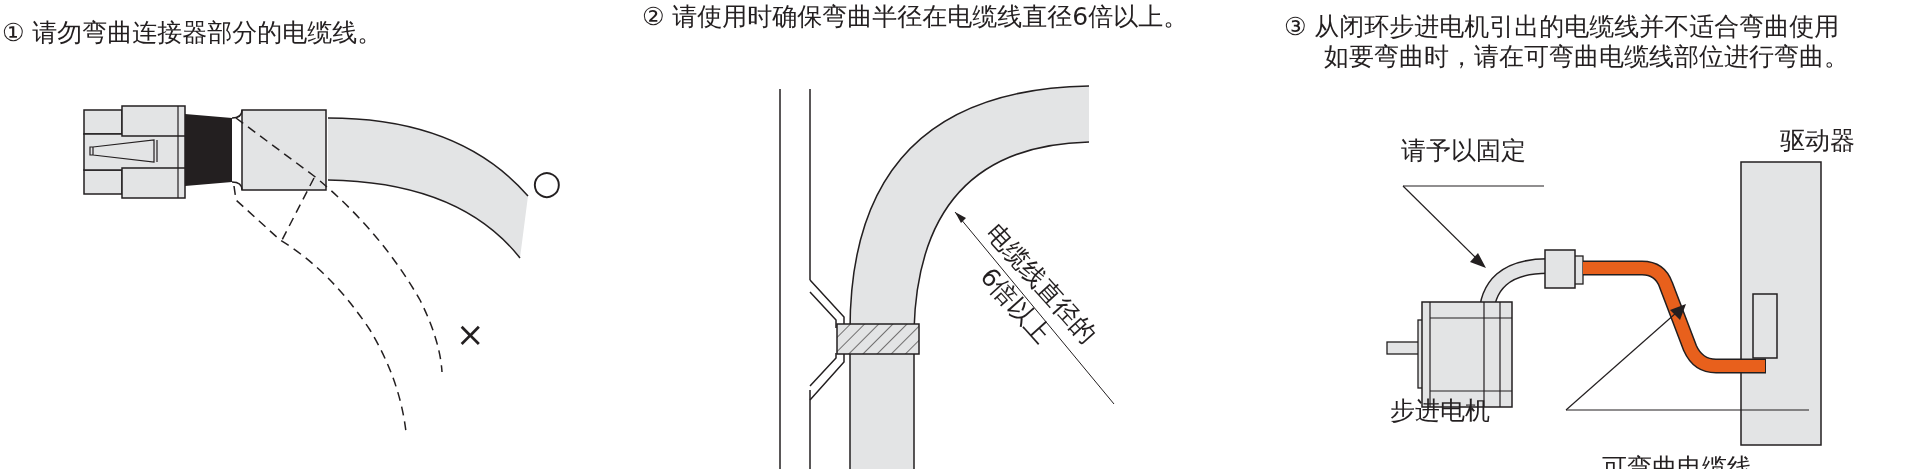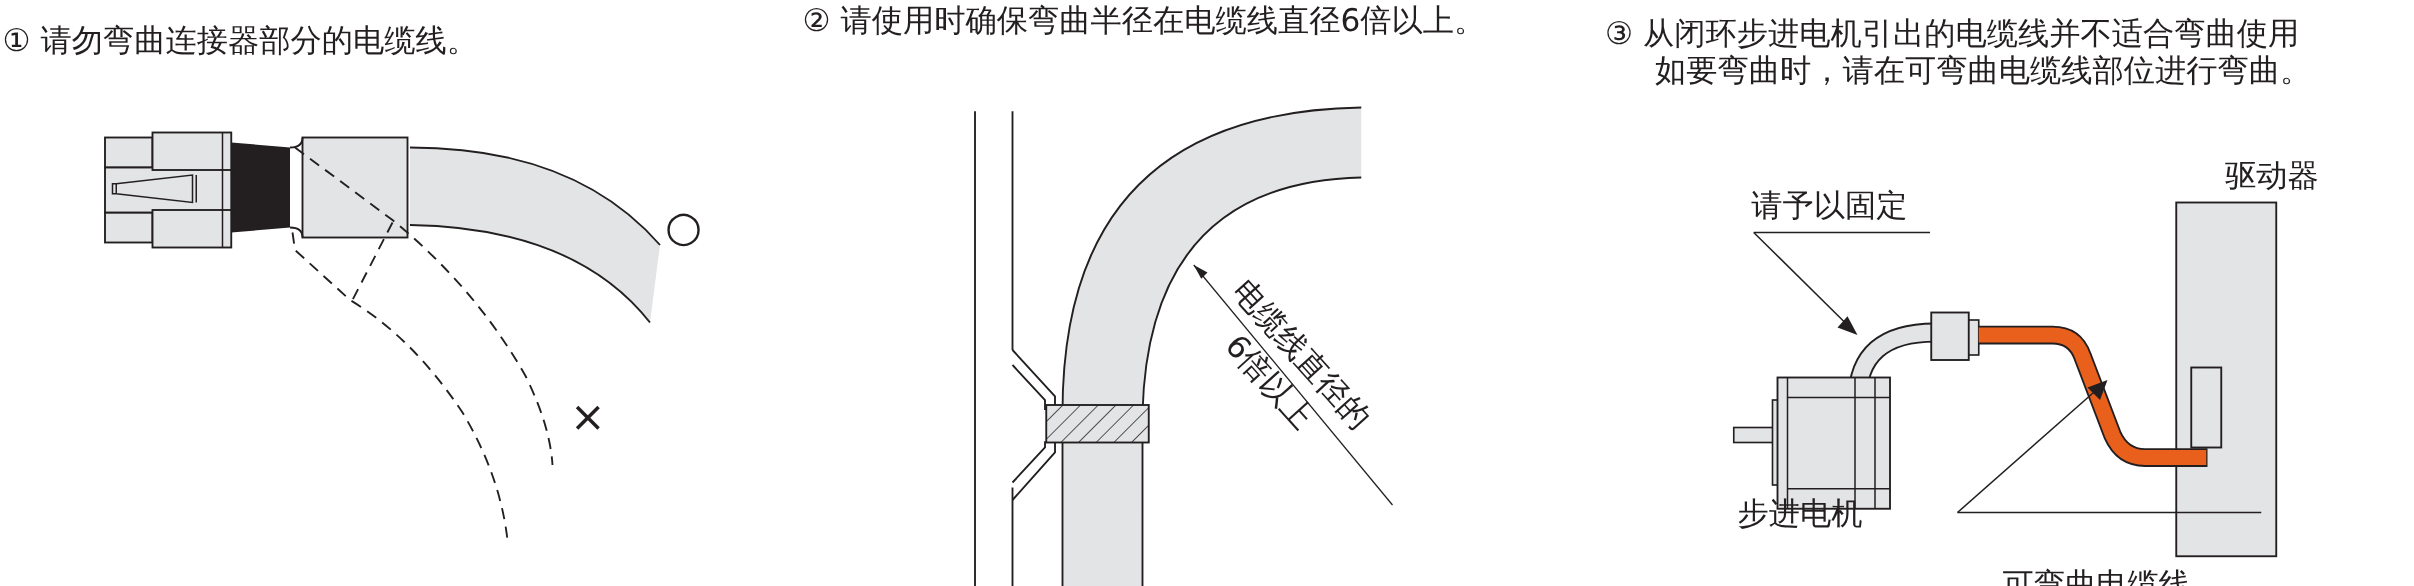--- a/index.html
+++ b/index.html
@@ -94,16 +94,16 @@
   <line x1="1430" y1="391" x2="1512" y2="391" stroke="#231f20" stroke-width="1.2"></line>
 
   <line x1="1403" y1="186" x2="1544" y2="186" stroke="#231f20" stroke-width="1.2"></line>
   <line x1="1403" y1="186" x2="1478" y2="260" stroke="#231f20" stroke-width="1.2"></line>
   <path d="M1486,268 L1470,262 L1478,253 Z" fill="#231f20"></path>
 
   <line x1="1566" y1="410" x2="1809" y2="410" stroke="#231f20" stroke-width="1.2"></line>
   <line x1="1566" y1="410" x2="1676" y2="313" stroke="#231f20" stroke-width="1.2"></line>
   <path d="M1686,304 L1680,320 L1670,310 Z" fill="#231f20"></path>
 </svg>
-<div class="lbl" style="left:1401px;top:152px;font-family:Liberation Mono, monospace;">请予以固定</div>
+<div class="lbl" style="left:1401px;top:136px;">请予以固定</div>
 <div class="lbl" style="left:1736px;top:126px;margin-left:44px;">驱动器</div>
 <div class="lbl" style="left:1390px;top:396px;text-align:center;">步进电机</div>
 <div class="lbl" style="left:1602px;top:420px;margin-top:33px;">可弯曲电缆线</div>
 
 </body></html>

